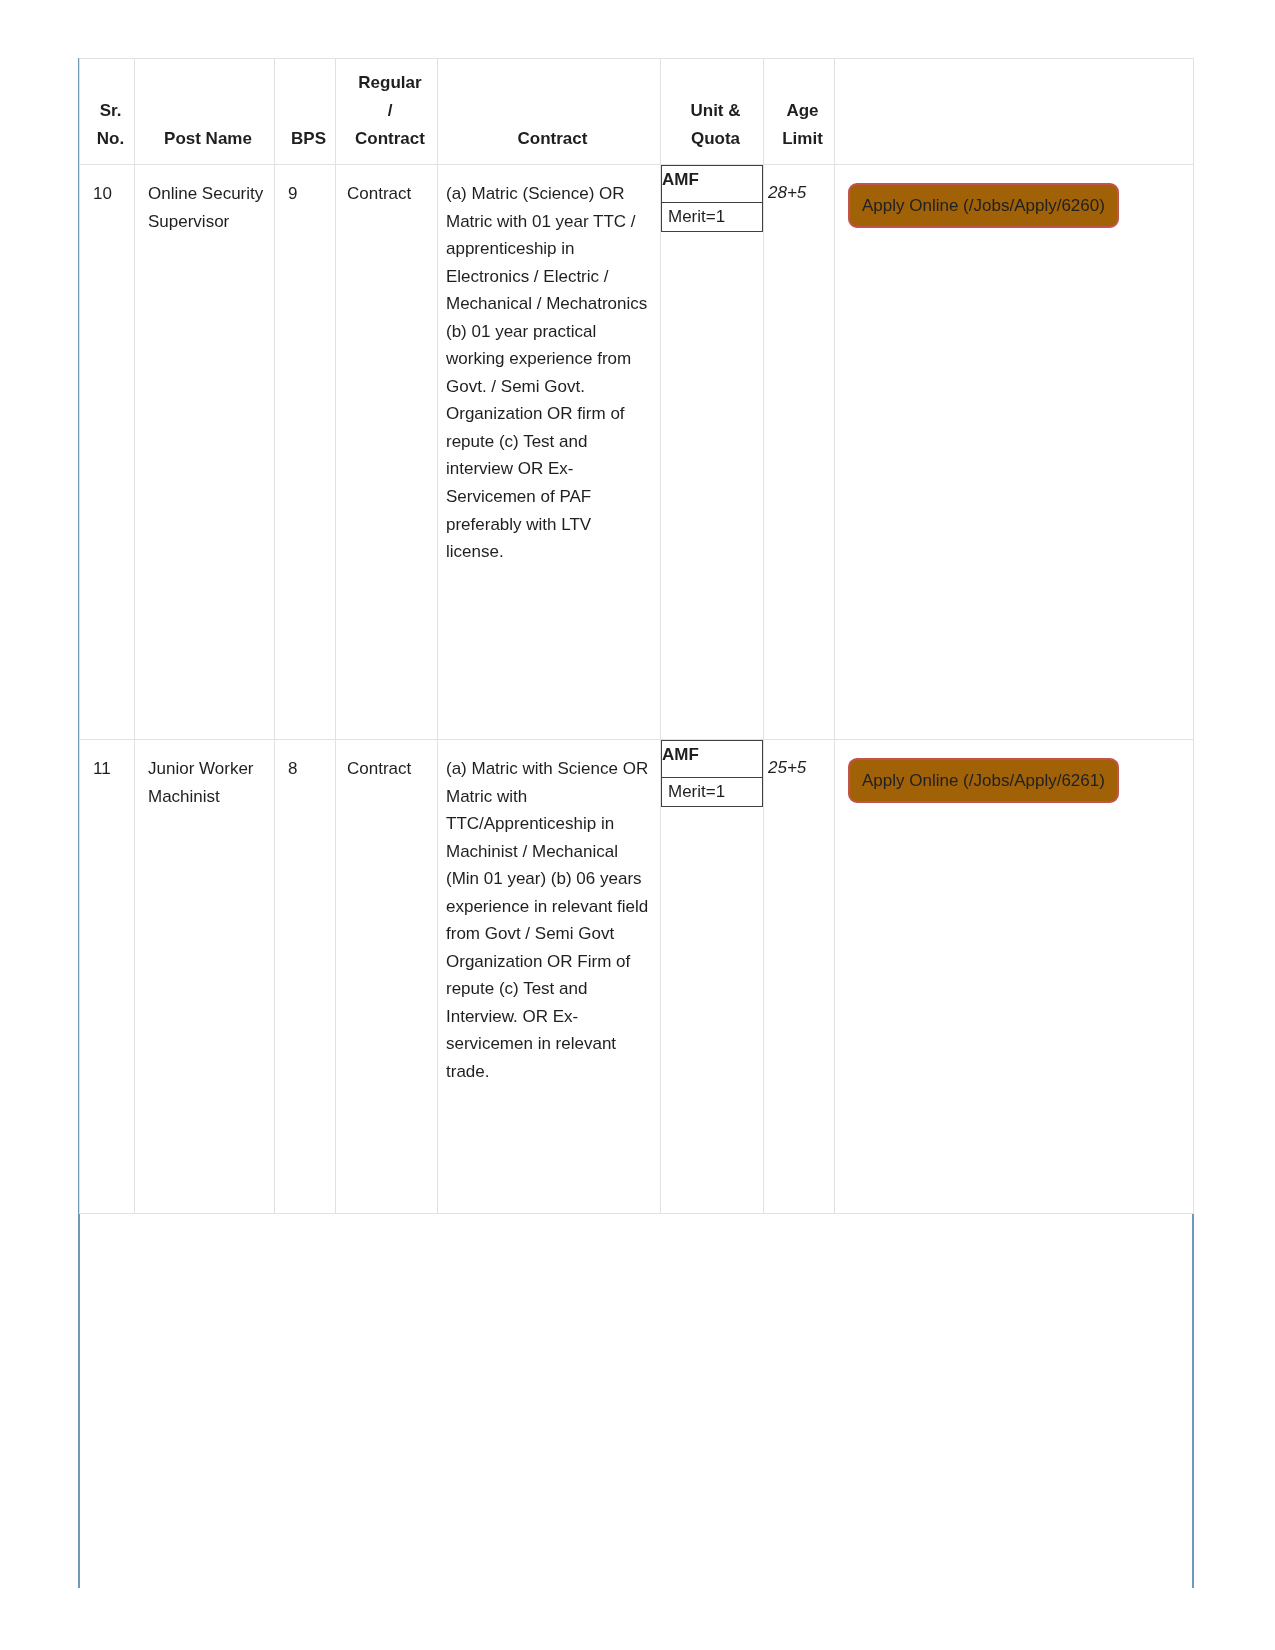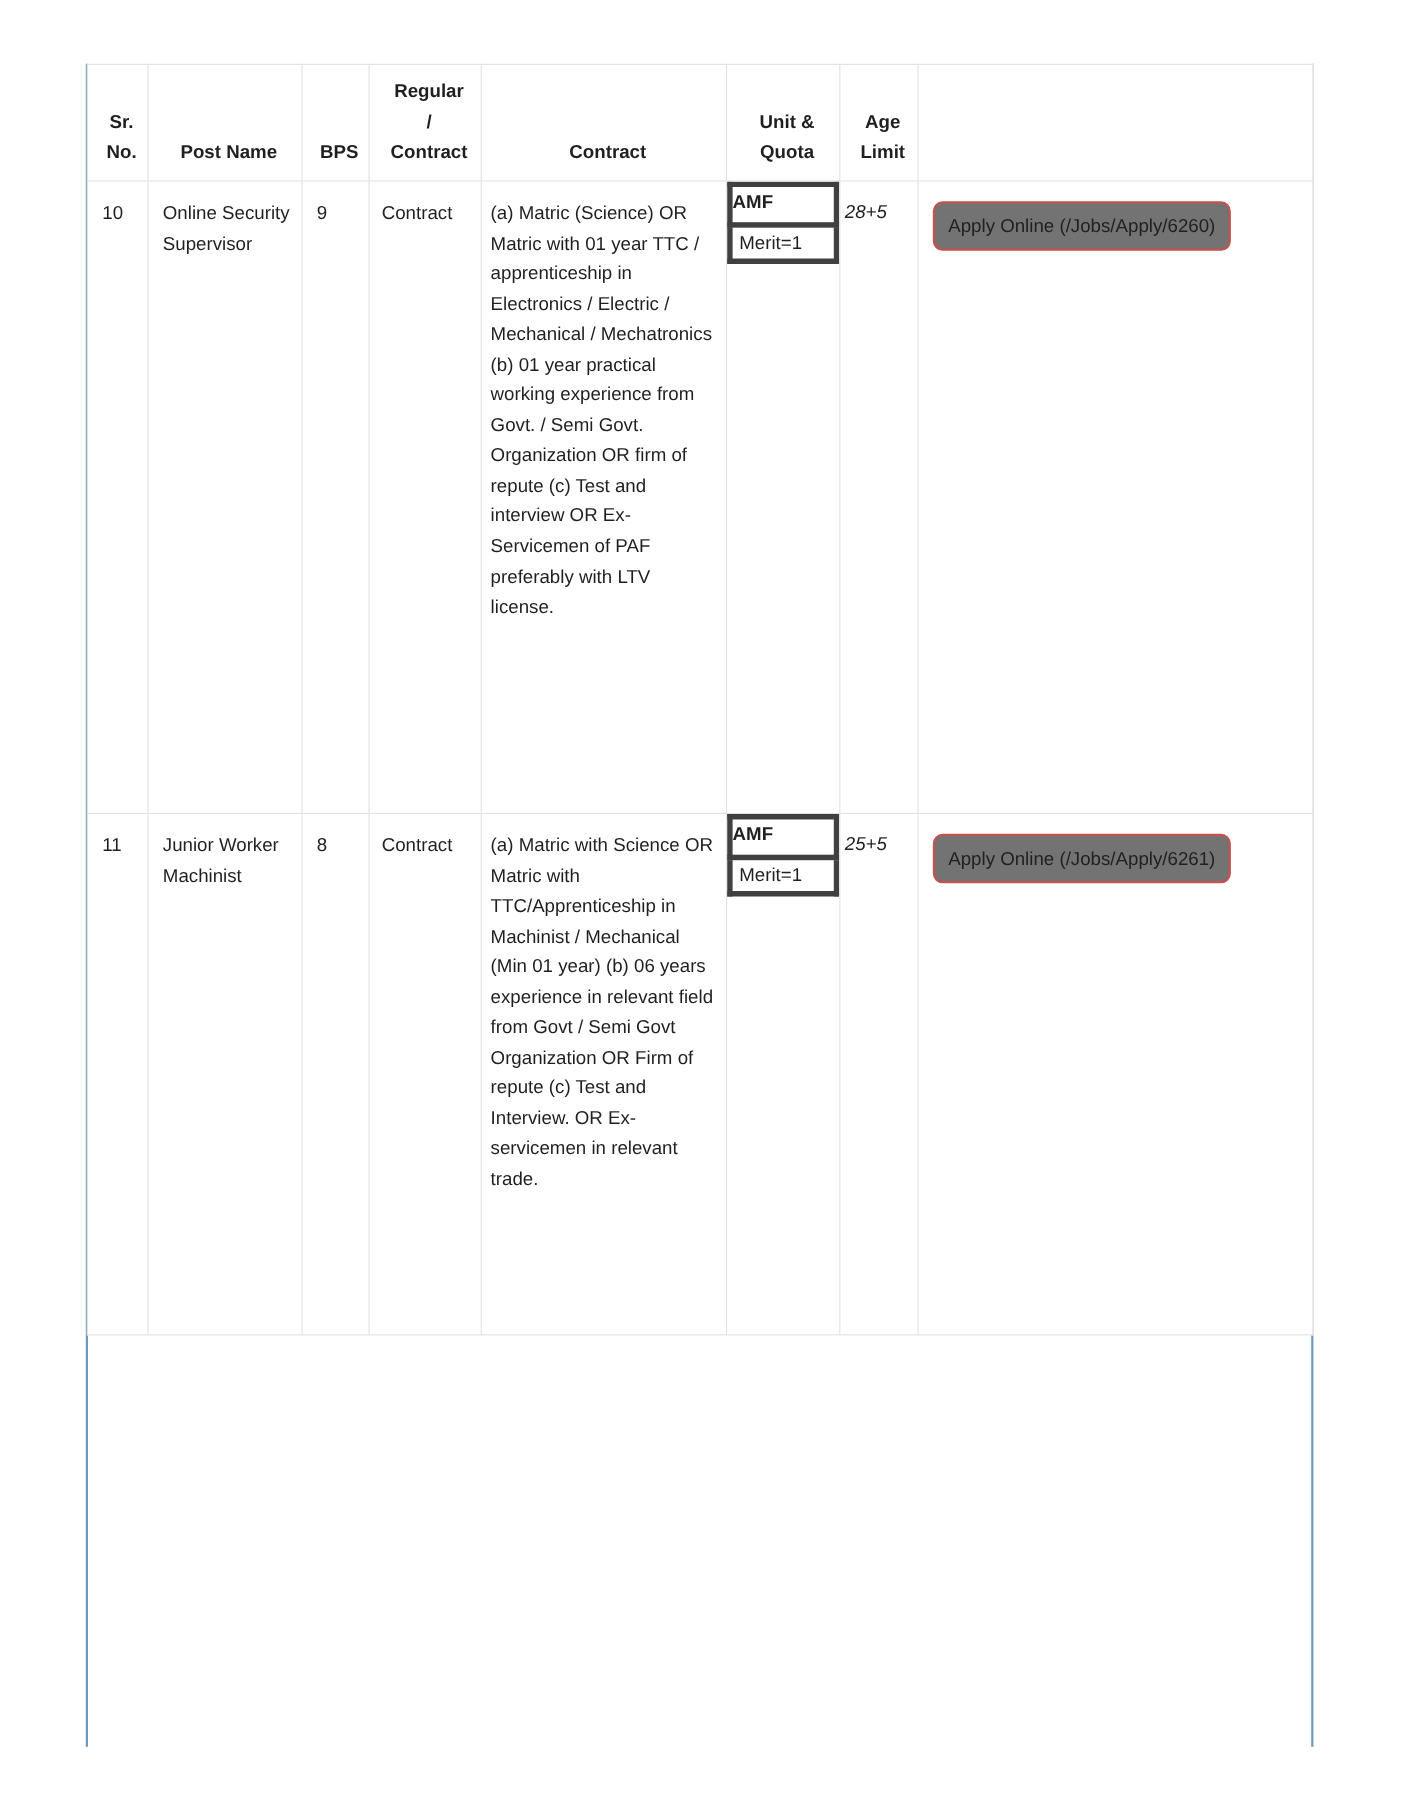--- a/index.html
+++ b/index.html
@@ -62,21 +62,21 @@
   td.c-age      { padding: 14px 4px 10px 4px; text-align: center; font-style: italic; }
   td.c-unit     { padding: 0; }
   td.c-apply    { padding: 18px 0 0 13px; }
 
   table.qtable {
     width: 100%;
     border-collapse: collapse;
     table-layout: fixed;
   }
   table.qtable td {
-    border: 5px solid #404040;
+    border: 1px solid #404040;
     overflow: hidden;
   }
   td.q-unit {
     height: 37px;
     text-align: center;
     vertical-align: middle;
     font-weight: 700;
     font-size: 15px;
     line-height: 1.2;
   }
@@ -85,21 +85,21 @@
     vertical-align: middle;
     font-size: 14px;
     line-height: 1.2;
     padding-left: 6px;
   }
 
   .apply-btn {
     display: inline-block;
     border: 2px solid #c4524d;
     border-radius: 9px;
-    background: #737373;
+    background: #a16207;
     color: #202124;
     font-size: 17px;
     line-height: 1.25;
     padding: 10px 12px;
     text-decoration: none;
     white-space: nowrap;
     cursor: pointer;
   }
 </style>
 </head>

